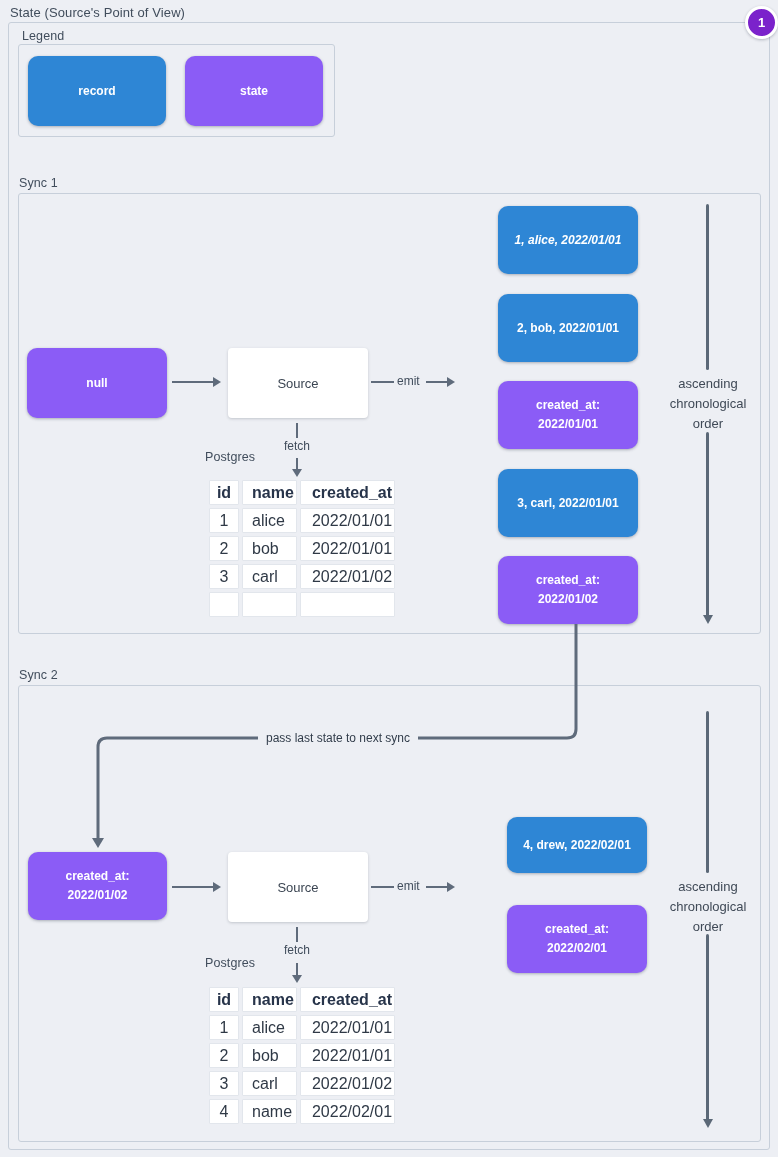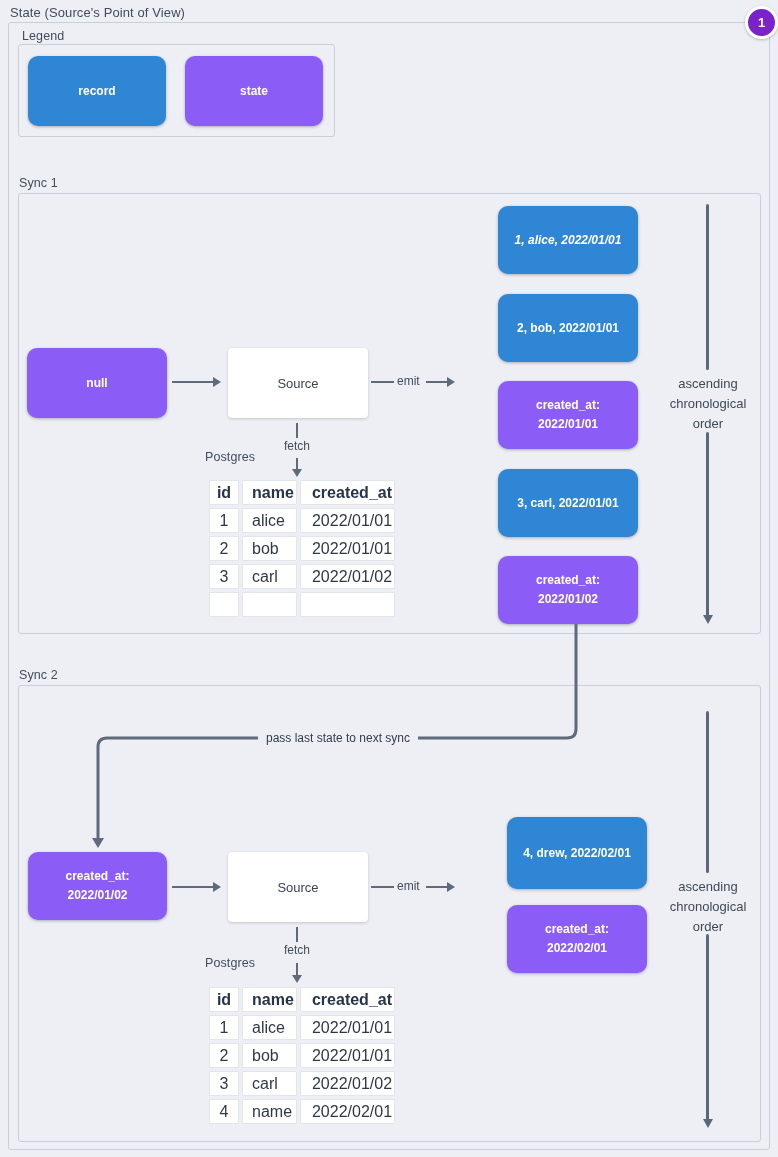--- a/index.html
+++ b/index.html
@@ -193,21 +193,21 @@
       <td>2022/01/02</td>
     </tr>
     <tr>
       <td>4</td>
       <td>name</td>
       <td>2022/02/01</td>
     </tr>
   </tbody>
 </table>
 
-<div class="chip blue" style="left:507px;top:817px;width:140px;height:72px;">
+<div class="chip blue" style="left:507px;top:817px;width:140px;height:56px;">
   <span>4, drew, 2022/02/01</span>
 </div>
 <div class="chip purple" style="left:507px;top:905px;width:140px;height:68px;">
   <span>created_at:
 2022/02/01</span>
 </div>
 
 <div class="vthick" style="left:706px;top:711px;height:162px;"></div>
 <div class="order-note" style="left:647px;top:877px;">ascending
 chronological

